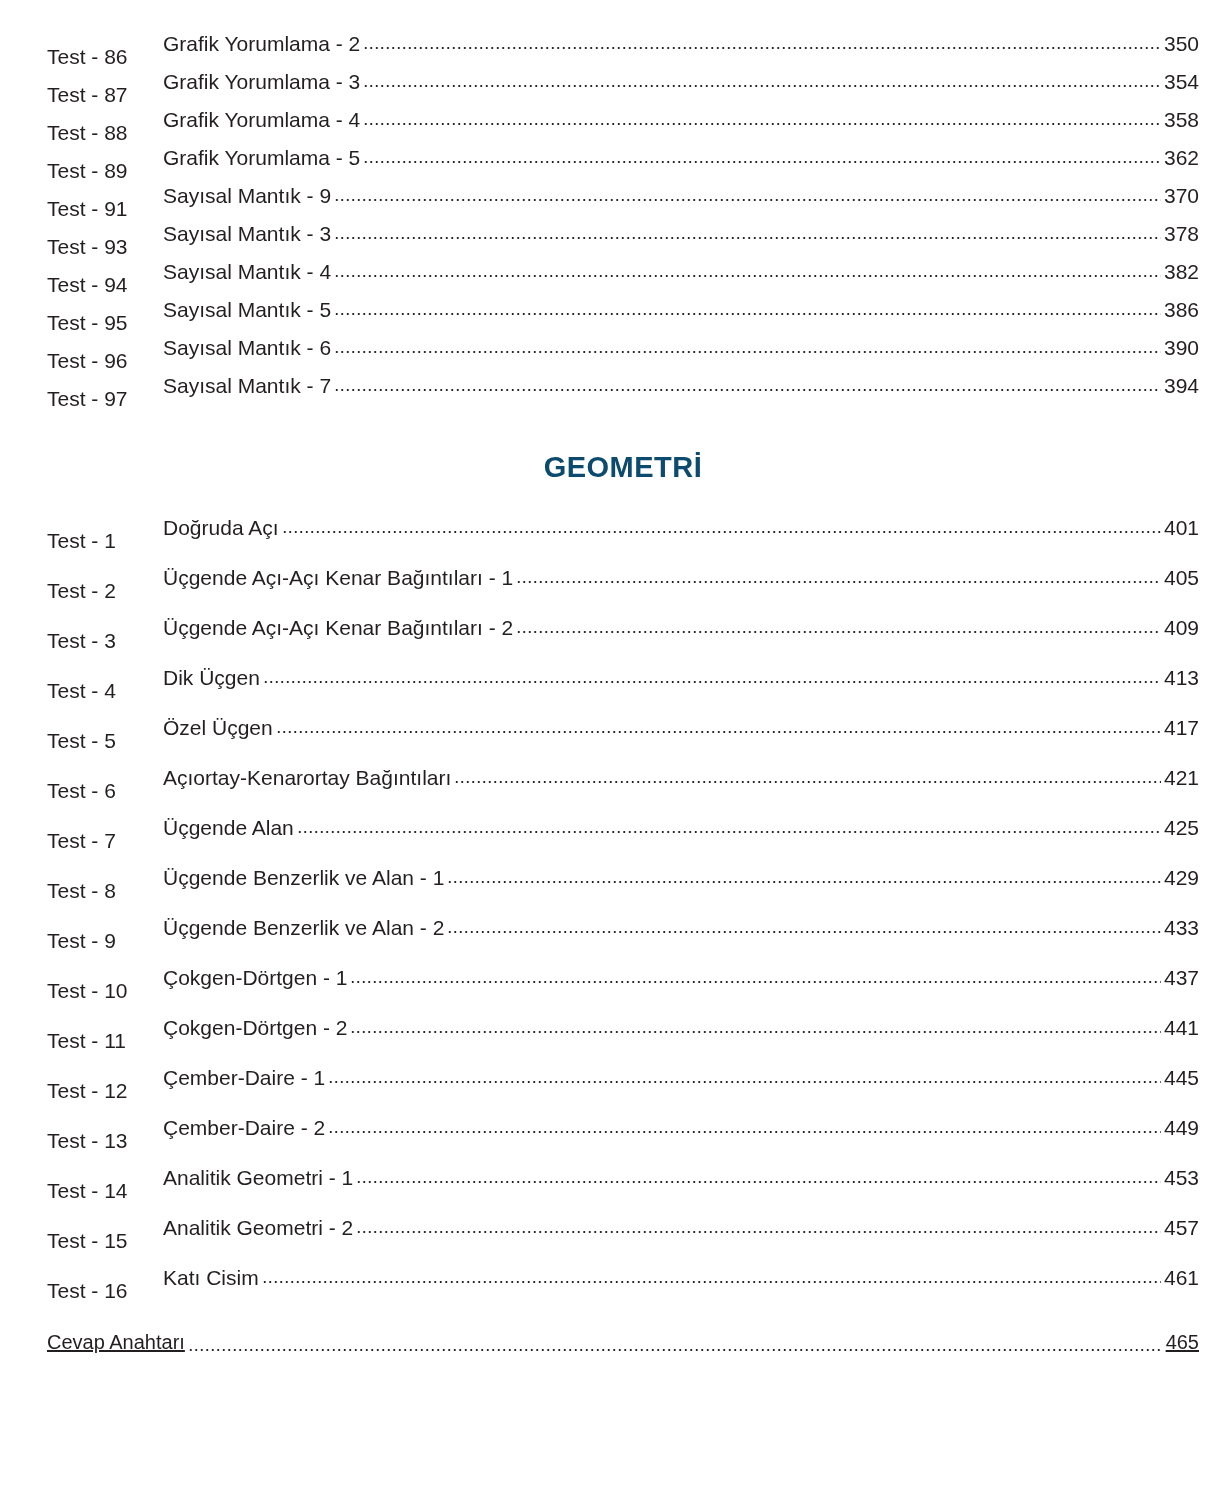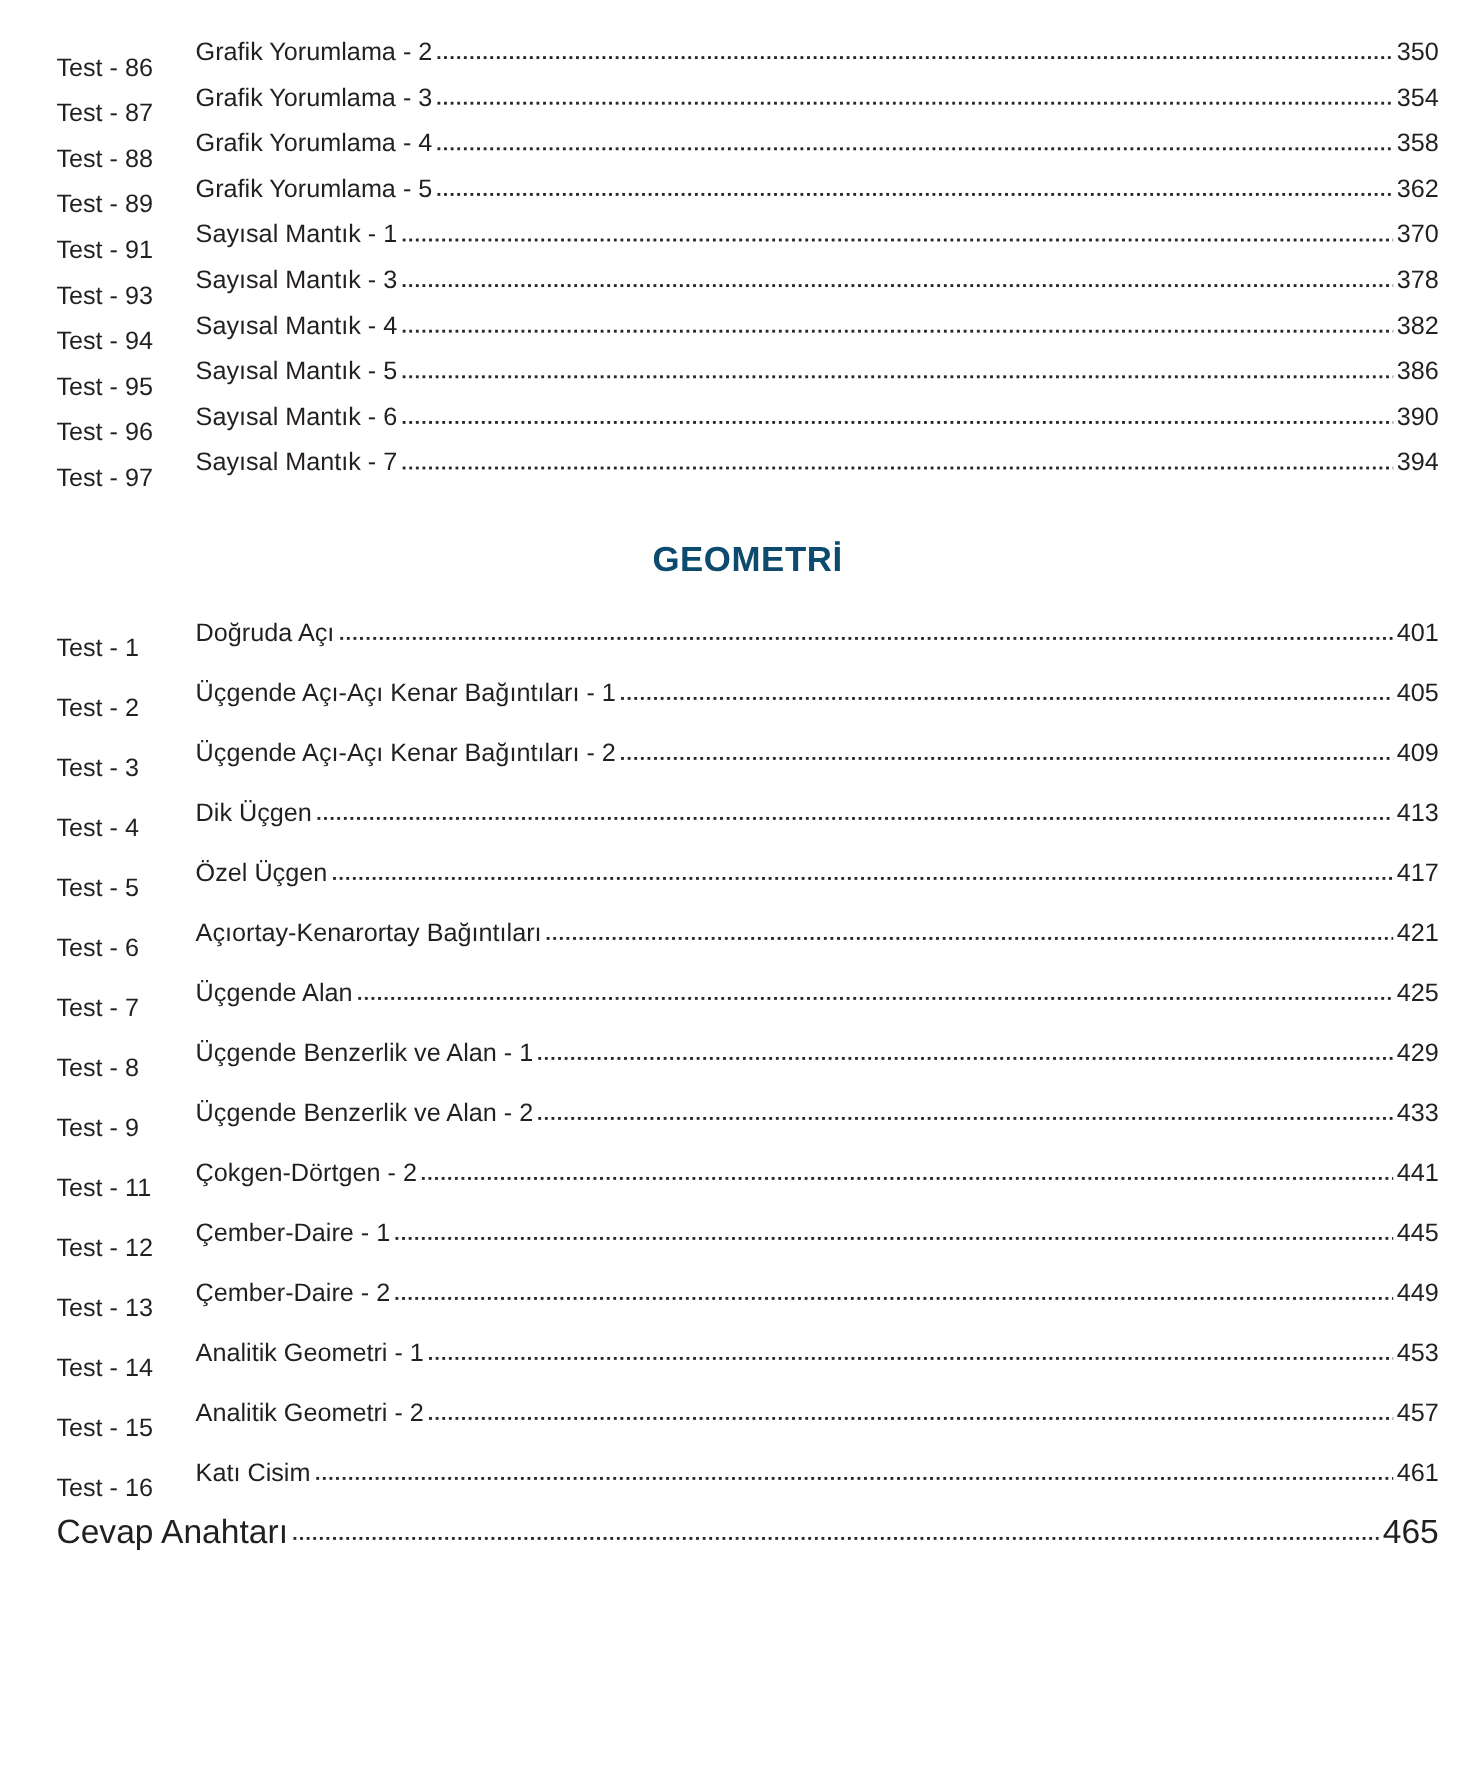--- a/index.html
+++ b/index.html
@@ -57,25 +57,26 @@
     line-height: 34px;
     text-align: center;
     font-size: 29px;
     font-weight: bold;
     letter-spacing: 0.5px;
     color: #ec118f;
   }
   #section-1 { margin-top: 18px; }
   .footer-row {
     display: flex;
-    align-items: center;
+    align-items: flex-end;
     height: 50px;
-    font-size: 28px;
+    font-size: 20px;
     line-height: 1;
     white-space: nowrap;
+    text-decoration: underline;
   }
 </style>
 </head>
 <body>
 
 <div class="toc">
 
   <div class="section" id="section-0">
       <div class="row">
     <span class="label">Test - 86</span>
@@ -96,21 +97,21 @@
     <span class="page">358</span>
   </div>
       <div class="row">
     <span class="label">Test - 89</span>
     <span class="title">Grafik Yorumlama - 5</span>
     <span class="leader"></span>
     <span class="page">362</span>
   </div>
       <div class="row">
     <span class="label">Test - 91</span>
-    <span class="title">Sayısal Mantık - 1</span>
+    <span class="title">Sayısal Mantık - 9</span>
     <span class="leader"></span>
     <span class="page">370</span>
   </div>
       <div class="row">
     <span class="label">Test - 93</span>
     <span class="title">Sayısal Mantık - 3</span>
     <span class="leader"></span>
     <span class="page">378</span>
   </div>
       <div class="row">
@@ -190,20 +191,26 @@
     <span class="leader"></span>
     <span class="page">429</span>
   </div>
       <div class="row">
     <span class="label">Test - 9</span>
     <span class="title">Üçgende Benzerlik ve Alan - 2</span>
     <span class="leader"></span>
     <span class="page">433</span>
   </div>
       <div class="row">
+    <span class="label">Test - 10</span>
+    <span class="title">Çokgen-Dörtgen - 1</span>
+    <span class="leader"></span>
+    <span class="page">437</span>
+  </div>
+      <div class="row">
     <span class="label">Test - 11</span>
     <span class="title">Çokgen-Dörtgen - 2</span>
     <span class="leader"></span>
     <span class="page">441</span>
   </div>
       <div class="row">
     <span class="label">Test - 12</span>
     <span class="title">Çember-Daire - 1</span>
     <span class="leader"></span>
     <span class="page">445</span>

